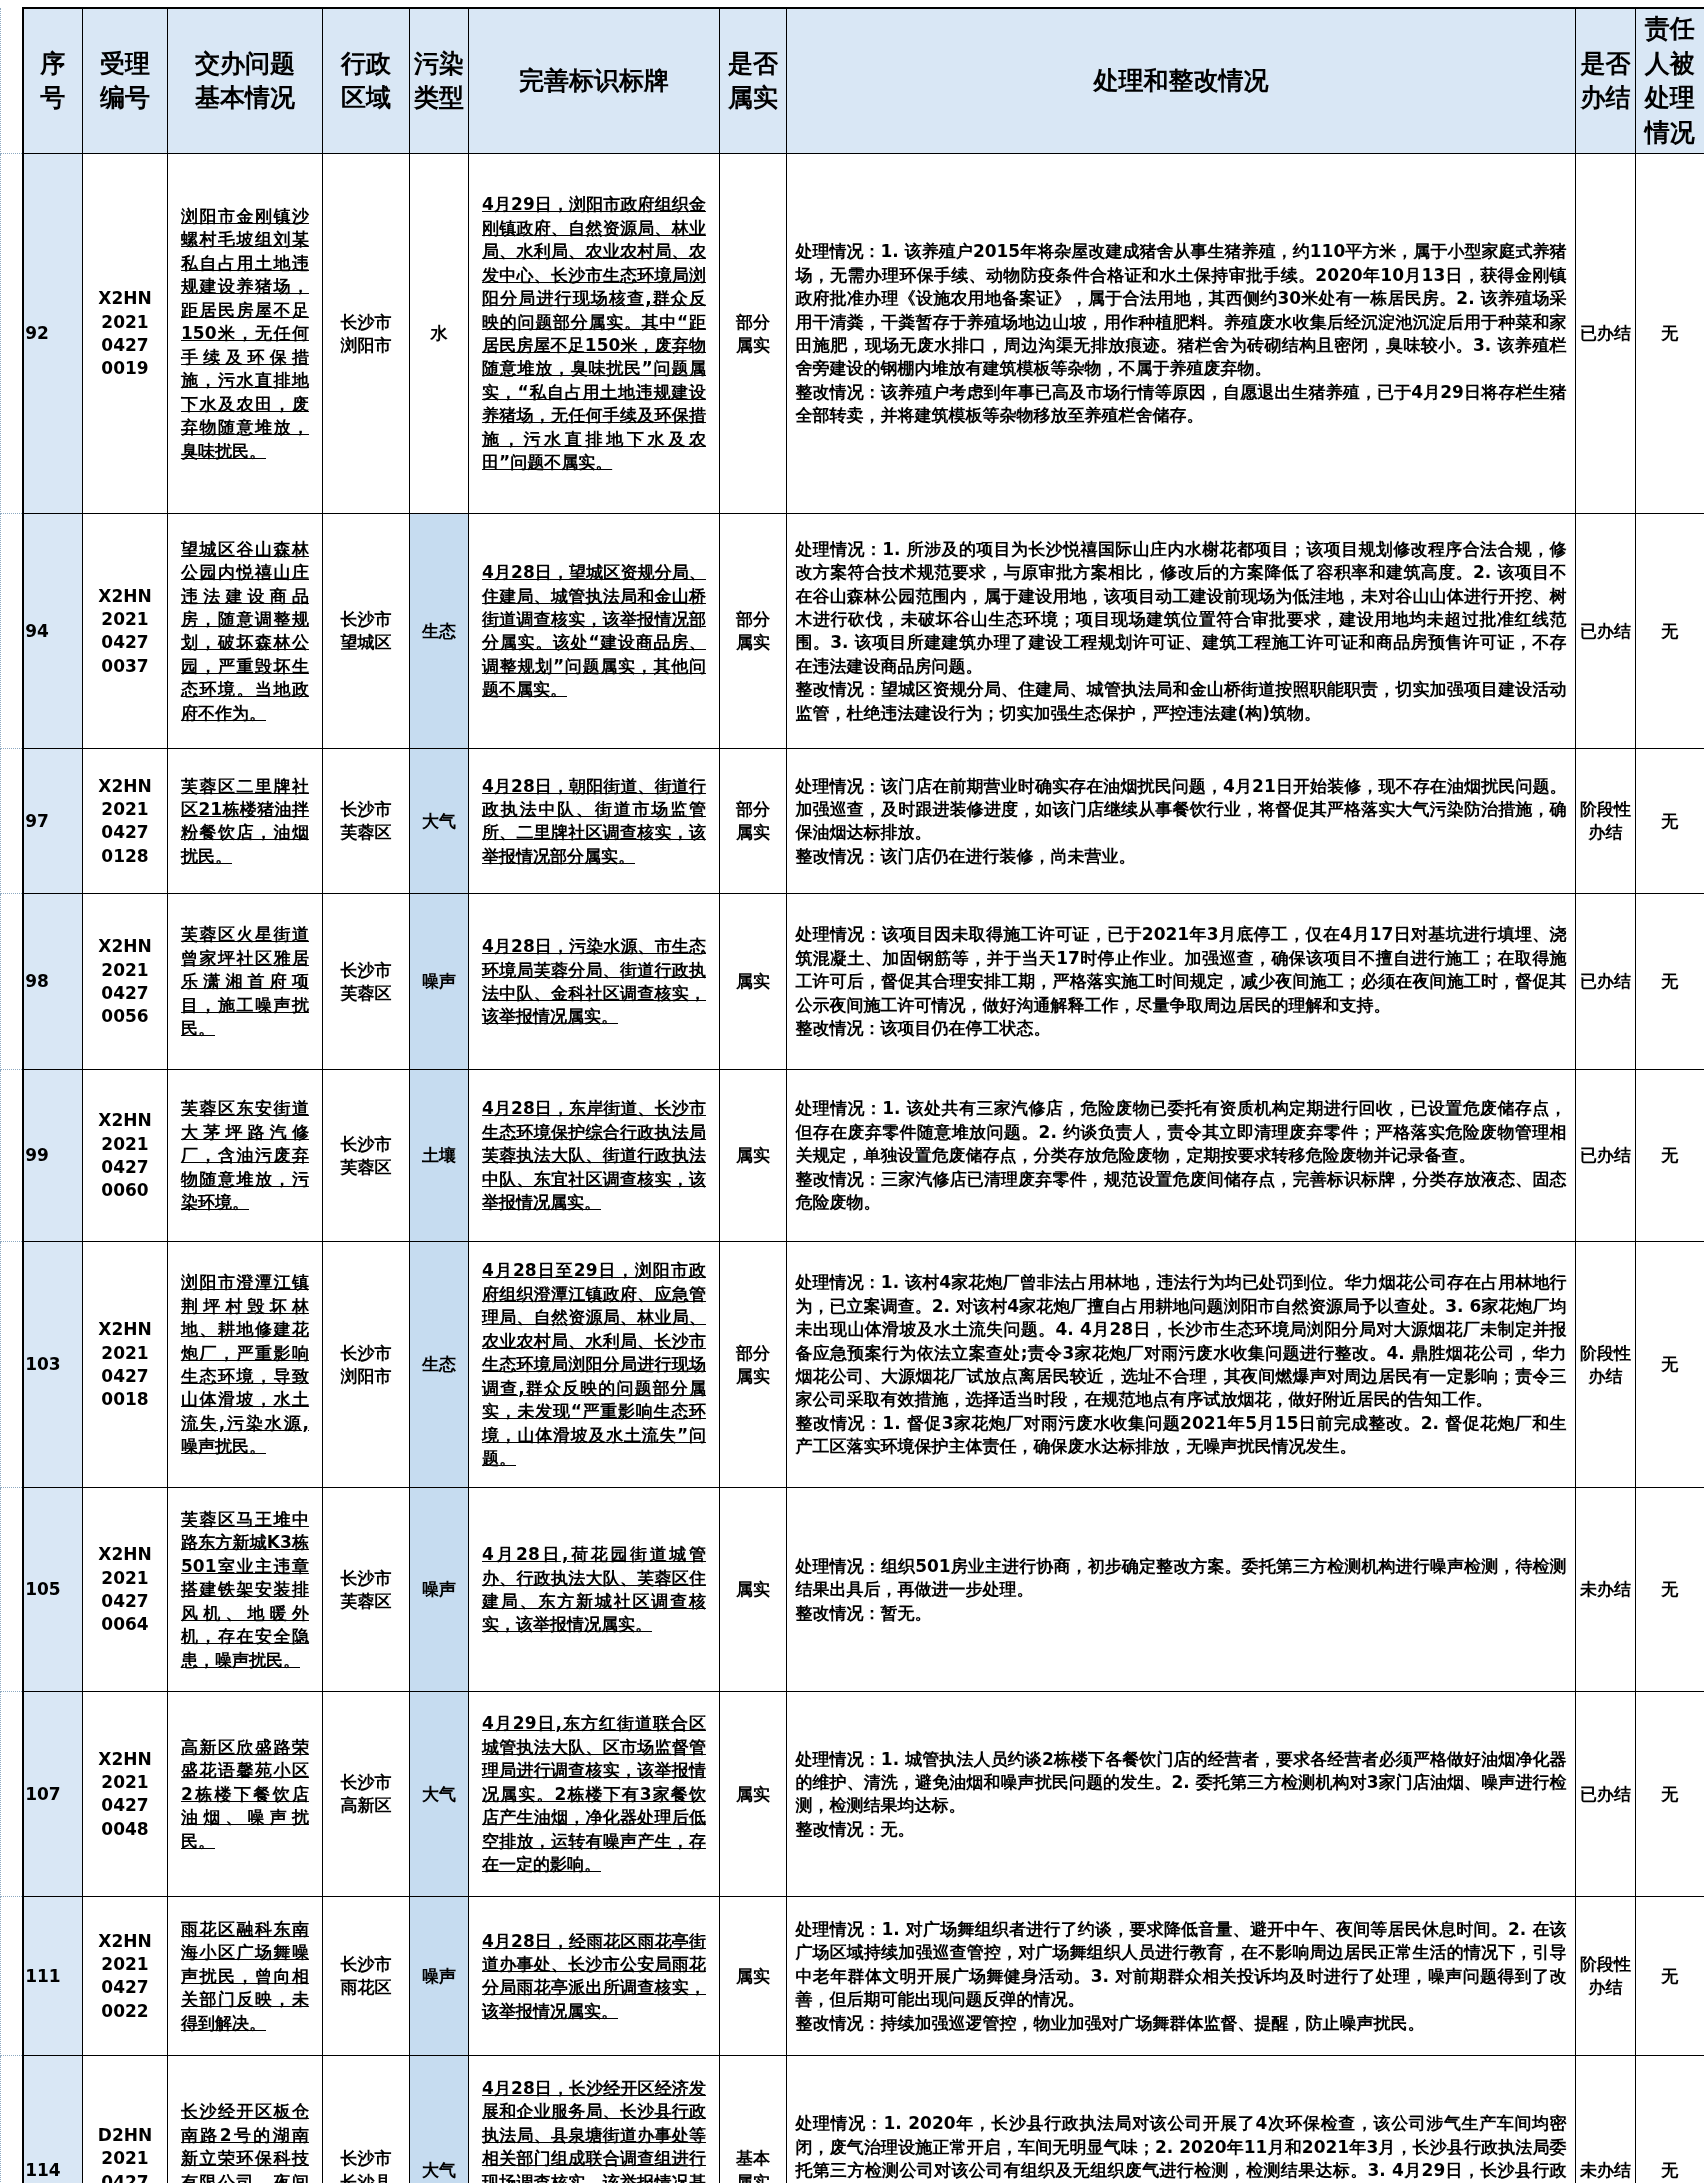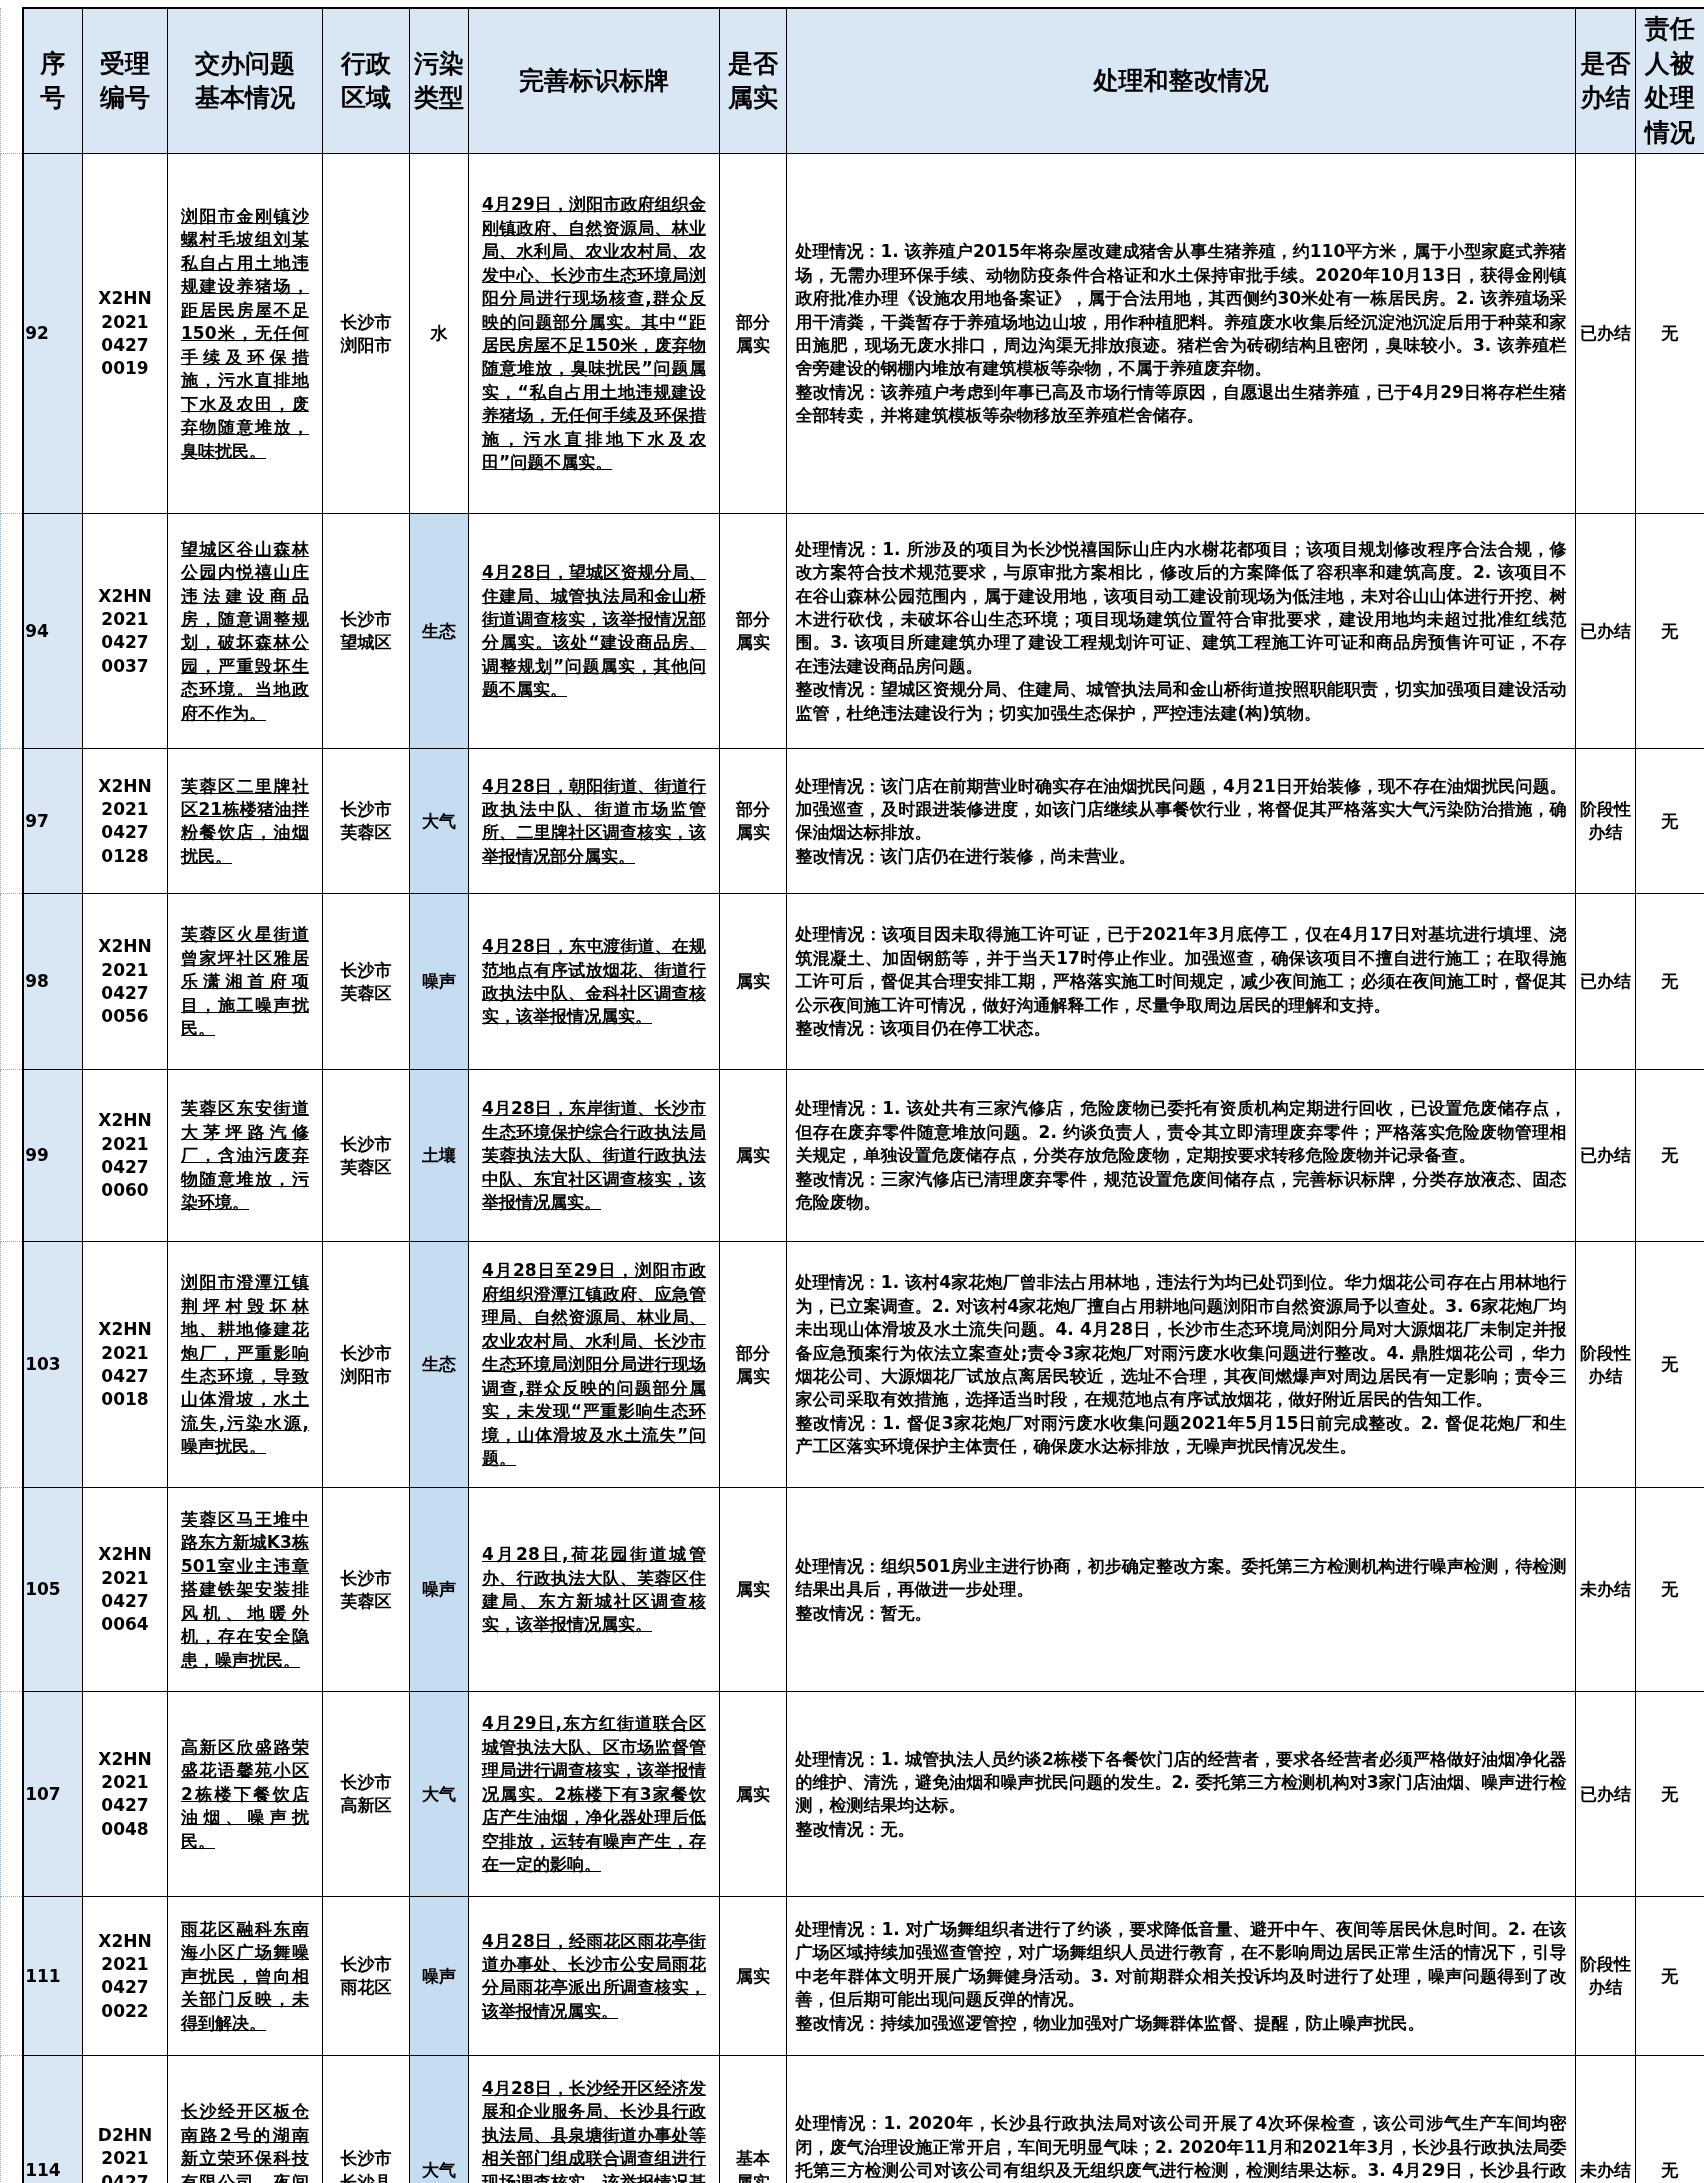--- a/index.html
+++ b/index.html
@@ -200,21 +200,21 @@
     <td class="margin"></td>
     <td class="no-cell">98</td>
     <td class="code-cell">X2HN
 2021
 0427
 0056</td>
     <td class="problem-cell">芙蓉区火星街道曾家坪社区雅居乐潇湘首府项目，施工噪声扰民。</td>
     <td class="region-cell">长沙市
 芙蓉区</td>
     <td class="type-cell hl">噪声</td>
-    <td class="invest-cell">4月28日，东屯渡街道、在规范地点有序试放烟花、街道行政执法中队、金科社区调查核实，该举报情况属实。</td>
+    <td class="invest-cell">4月28日，污染水源、市生态环境局芙蓉分局、街道行政执法中队、金科社区调查核实，该举报情况属实。</td>
     <td class="verified-cell">属实</td>
     <td class="handling-cell">处理情况：该项目因未取得施工许可证，已于2021年3月底停工，仅在4月17日对基坑进行填埋、浇筑混凝土、加固钢筋等，并于当天17时停止作业。加强巡查，确保该项目不擅自进行施工；在取得施工许可后，督促其合理安排工期，严格落实施工时间规定，减少夜间施工；必须在夜间施工时，督促其公示夜间施工许可情况，做好沟通解释工作，尽量争取周边居民的理解和支持。
 整改情况：该项目仍在停工状态。</td>
     <td class="status-cell">已办结</td>
     <td class="account-cell">无</td>
   </tr>
         <tr class="datarow" style="height: 172px;">
     <td class="margin"></td>
     <td class="no-cell">99</td>
     <td class="code-cell">X2HN

